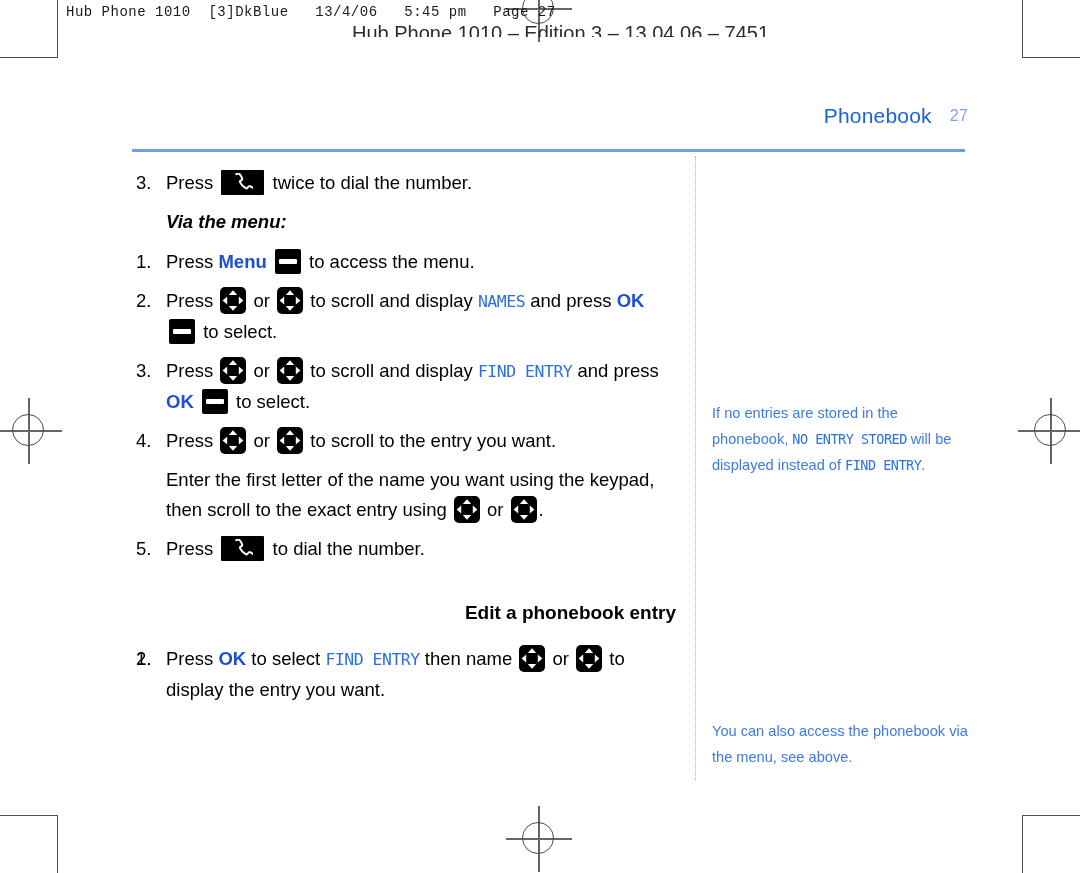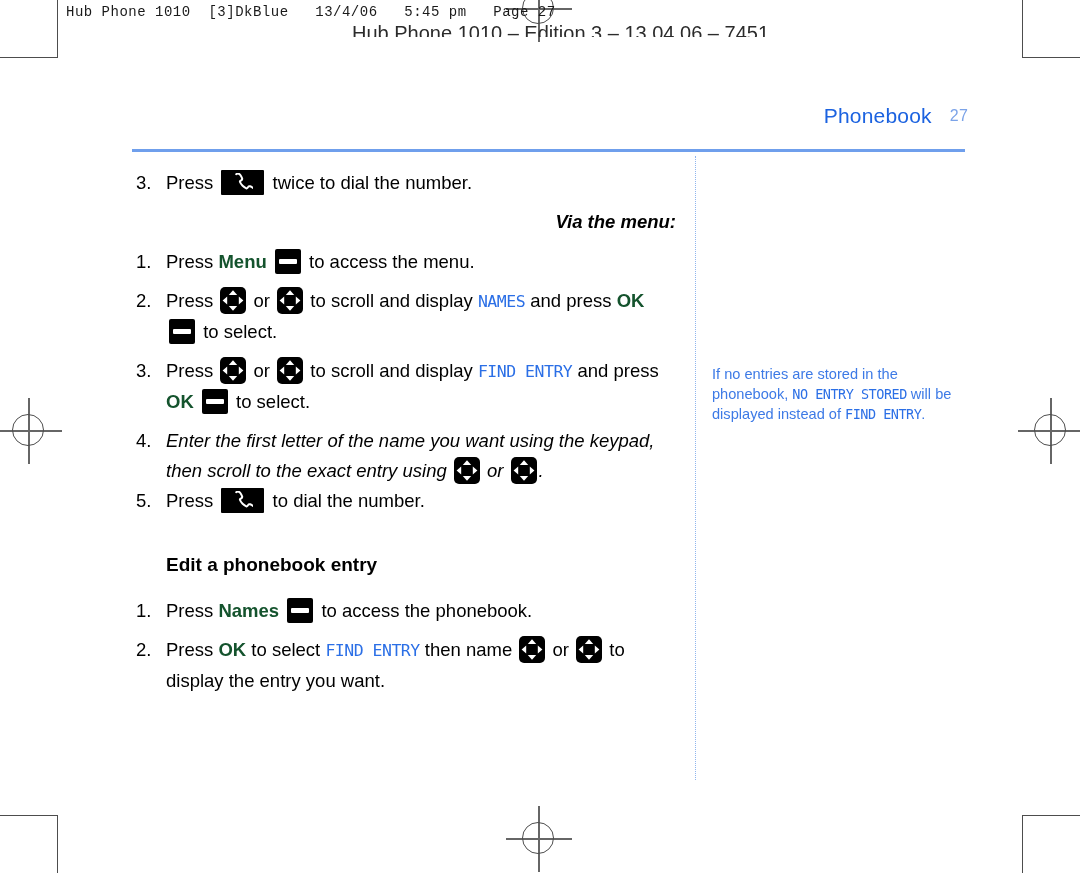--- a/index.html
+++ b/index.html
@@ -132,43 +132,43 @@
     padding-left: 30px;
     margin-bottom: 9px;
   }
   .step .num {
     position: absolute;
     left: 0; top: 0;
     width: 24px;
     text-align: left;
   }
   .para {
-    font-style: italic;
+    margin-bottom: 9px;
   }
   .para.indent { padding-left: 30px; }
 
   .italic-lead {
     font-style: italic;
     font-weight: bold;
     padding-left: 30px;
     margin-bottom: 10px;
     margin-top: 4px;
     font-size: 18.5px;
-    text-align: right;
   }
 
   .sub-head {
     font-weight: bold;
     font-size: 19px;
     padding-left: 30px;
     margin-top: 34px;
     margin-bottom: 16px;
-  }
-
-  .blue      { color: #14532d; font-weight: bold; }
+    text-align: right;
+  }
+
+  .blue      { color: #1d4ed8; font-weight: bold; }
   .lcd {
     color: #2b6fe6;
     font-family: "DejaVu Sans Mono", monospace;
     font-size: 16.5px;
     letter-spacing: -0.5px;
   }
 
   
   .key {
     display: inline-block;
@@ -206,22 +206,23 @@
     vertical-align: -7px;
   }
   .key-nav svg { position: absolute; left: 0; top: 0; }
 
   
   .side-note {
     position: absolute;
     left: 700px;
     width: 258px;
     font-size: 14.6px;
-    line-height: 20px;
+    line-height: 26px;
     color: #3d7ae6;
+    margin-top: 36px;
   }
   .side-note .lcd { font-size: 13.5px; }
   .note-1 { top: 364px; }
   .note-2 { top: 682px; }
 </style>
 </head>
 <body>
 
 <div class="crop-corner crop-tl"></div>
 <div class="crop-corner crop-tr"></div>
@@ -285,50 +286,61 @@
                 <path d="M13 3.2 L17.2 8.0 L8.8 8.0 Z" fill="#ffffff"></path>
                 <path d="M13 23.8 L8.8 19.0 L17.2 19.0 Z" fill="#ffffff"></path>
                 <path d="M2.6 13.5 L7.2 9.5 L7.2 17.5 Z" fill="#ffffff"></path>
                 <path d="M23.4 13.5 L18.8 17.5 L18.8 9.5 Z" fill="#ffffff"></path>
               </svg></span><span> or </span><span class="key key-nav"><svg width="26" height="27" viewBox="0 0 26 27" xmlns="http://www.w3.org/2000/svg">
                 <path d="M13 3.2 L17.2 8.0 L8.8 8.0 Z" fill="#ffffff"></path>
                 <path d="M13 23.8 L8.8 19.0 L17.2 19.0 Z" fill="#ffffff"></path>
                 <path d="M2.6 13.5 L7.2 9.5 L7.2 17.5 Z" fill="#ffffff"></path>
                 <path d="M23.4 13.5 L18.8 17.5 L18.8 9.5 Z" fill="#ffffff"></path>
               </svg></span><span> to scroll and display </span><span class="lcd">FIND ENTRY</span><span> and press </span><span class="blue">OK</span><span> </span><span class="key key-soft"><span class="bar"></span></span><span> to select.</span></span></div>
-        <div class="step"><span class="num">4.</span></div>
+        <div class="step"><span class="num">4.</span><span><span>Press </span><span class="key key-nav"><svg width="26" height="27" viewBox="0 0 26 27" xmlns="http://www.w3.org/2000/svg">
+                <path d="M13 3.2 L17.2 8.0 L8.8 8.0 Z" fill="#ffffff"></path>
+                <path d="M13 23.8 L8.8 19.0 L17.2 19.0 Z" fill="#ffffff"></path>
+                <path d="M2.6 13.5 L7.2 9.5 L7.2 17.5 Z" fill="#ffffff"></path>
+                <path d="M23.4 13.5 L18.8 17.5 L18.8 9.5 Z" fill="#ffffff"></path>
+              </svg></span><span> or </span><span class="key key-nav"><svg width="26" height="27" viewBox="0 0 26 27" xmlns="http://www.w3.org/2000/svg">
+                <path d="M13 3.2 L17.2 8.0 L8.8 8.0 Z" fill="#ffffff"></path>
+                <path d="M13 23.8 L8.8 19.0 L17.2 19.0 Z" fill="#ffffff"></path>
+                <path d="M2.6 13.5 L7.2 9.5 L7.2 17.5 Z" fill="#ffffff"></path>
+                <path d="M23.4 13.5 L18.8 17.5 L18.8 9.5 Z" fill="#ffffff"></path>
+              </svg></span><span> to scroll to the entry you want.</span></span></div>
       </div>
     <div class="para indent"><span>Enter the first letter of the name you want using the keypad, then scroll to the exact entry using </span><span class="key key-nav"><svg width="26" height="27" viewBox="0 0 26 27" xmlns="http://www.w3.org/2000/svg">
             <path d="M13 3.2 L17.2 8.0 L8.8 8.0 Z" fill="#ffffff"></path>
             <path d="M13 23.8 L8.8 19.0 L17.2 19.0 Z" fill="#ffffff"></path>
             <path d="M2.6 13.5 L7.2 9.5 L7.2 17.5 Z" fill="#ffffff"></path>
             <path d="M23.4 13.5 L18.8 17.5 L18.8 9.5 Z" fill="#ffffff"></path>
           </svg></span><span> or </span><span class="key key-nav"><svg width="26" height="27" viewBox="0 0 26 27" xmlns="http://www.w3.org/2000/svg">
             <path d="M13 3.2 L17.2 8.0 L8.8 8.0 Z" fill="#ffffff"></path>
             <path d="M13 23.8 L8.8 19.0 L17.2 19.0 Z" fill="#ffffff"></path>
             <path d="M2.6 13.5 L7.2 9.5 L7.2 17.5 Z" fill="#ffffff"></path>
             <path d="M23.4 13.5 L18.8 17.5 L18.8 9.5 Z" fill="#ffffff"></path>
           </svg></span><span>.</span></div>
     <div>
         <div class="step"><span class="num">5.</span><span><span>Press </span><span class="key key-call"><svg width="21" height="19" viewBox="0 0 21 19" xmlns="http://www.w3.org/2000/svg">
                 <path d="M4.2 1.2c1.6-1.1 3.3-.6 4.3 1.0 .8 1.3 1.3 2.3 1.6 3.1 .3 .9 .0 1.5-.8 2.0l-1.0 .6c-.4 .3-.5 .6-.3 1.1 .5 1.2 1.4 2.6 2.6 3.8 1.2 1.2 2.5 2.0 3.7 2.5 .5 .2 .8 .1 1.1-.3l.7-1.0c.5-.8 1.1-1.0 2.0-.7 .9 .3 1.8 .8 2.9 1.6" fill="none" stroke="#ffffff" stroke-width="2.0" stroke-linecap="round" stroke-linejoin="round"></path>
               </svg></span><span> to dial the number.</span></span></div>
       </div>
     <div class="sub-head">Edit a phonebook entry</div>
     <div>
-        <div class="step"><span class="num">1.</span><span><span>Press </span><span class="blue">Names</span><span> </span><span class="key key-soft"><span class="bar"></span></span><span> to access the phonebook.</span></span></div>
+        <div class="step"><span class="num">1.</span></div>
         <div class="step"><span class="num">2.</span><span><span>Press </span><span class="blue">OK</span><span> to select </span><span class="lcd">FIND ENTRY</span><span> then name </span><span class="key key-nav"><svg width="26" height="27" viewBox="0 0 26 27" xmlns="http://www.w3.org/2000/svg">
                 <path d="M13 3.2 L17.2 8.0 L8.8 8.0 Z" fill="#ffffff"></path>
                 <path d="M13 23.8 L8.8 19.0 L17.2 19.0 Z" fill="#ffffff"></path>
                 <path d="M2.6 13.5 L7.2 9.5 L7.2 17.5 Z" fill="#ffffff"></path>
                 <path d="M23.4 13.5 L18.8 17.5 L18.8 9.5 Z" fill="#ffffff"></path>
               </svg></span><span> or </span><span class="key key-nav"><svg width="26" height="27" viewBox="0 0 26 27" xmlns="http://www.w3.org/2000/svg">
                 <path d="M13 3.2 L17.2 8.0 L8.8 8.0 Z" fill="#ffffff"></path>
                 <path d="M13 23.8 L8.8 19.0 L17.2 19.0 Z" fill="#ffffff"></path>
                 <path d="M2.6 13.5 L7.2 9.5 L7.2 17.5 Z" fill="#ffffff"></path>
                 <path d="M23.4 13.5 L18.8 17.5 L18.8 9.5 Z" fill="#ffffff"></path>
               </svg></span><span> to display the entry you want.</span></span></div>
       </div>
   </div>
 
   <div class="side-note note-1"><span>If no entries are stored in the phonebook, </span><span class="lcd">NO ENTRY STORED</span><span> will be displayed instead of </span><span class="lcd">FIND ENTRY</span><span>.</span></div>
+  <div class="side-note note-2"><span>You can also access the phonebook via the menu, see above.</span></div>
 
 </div>
 
 </body></html>

